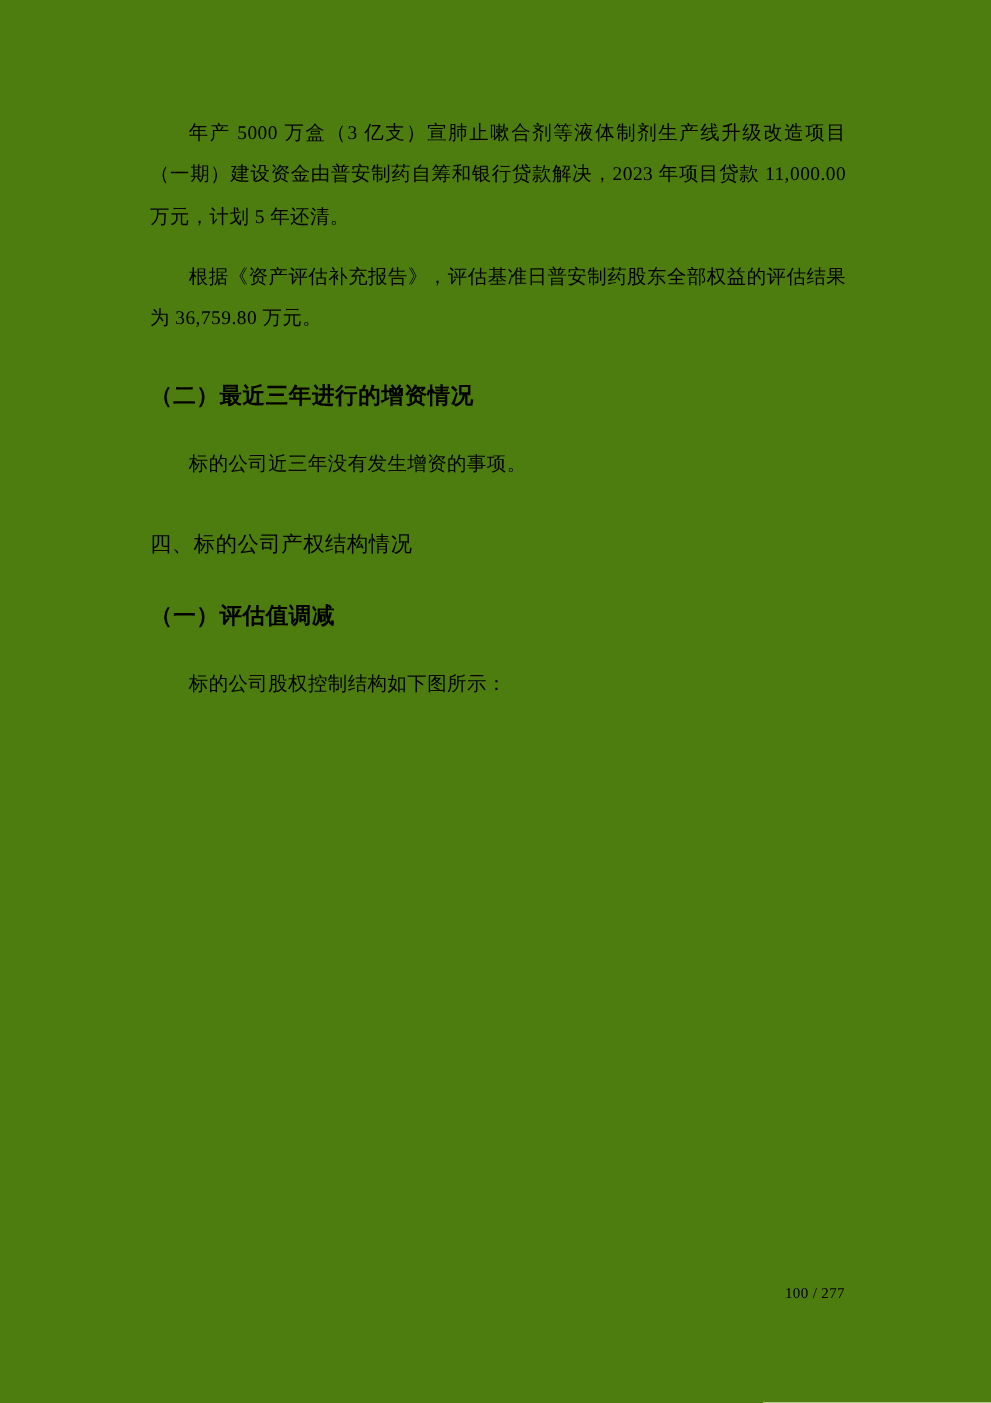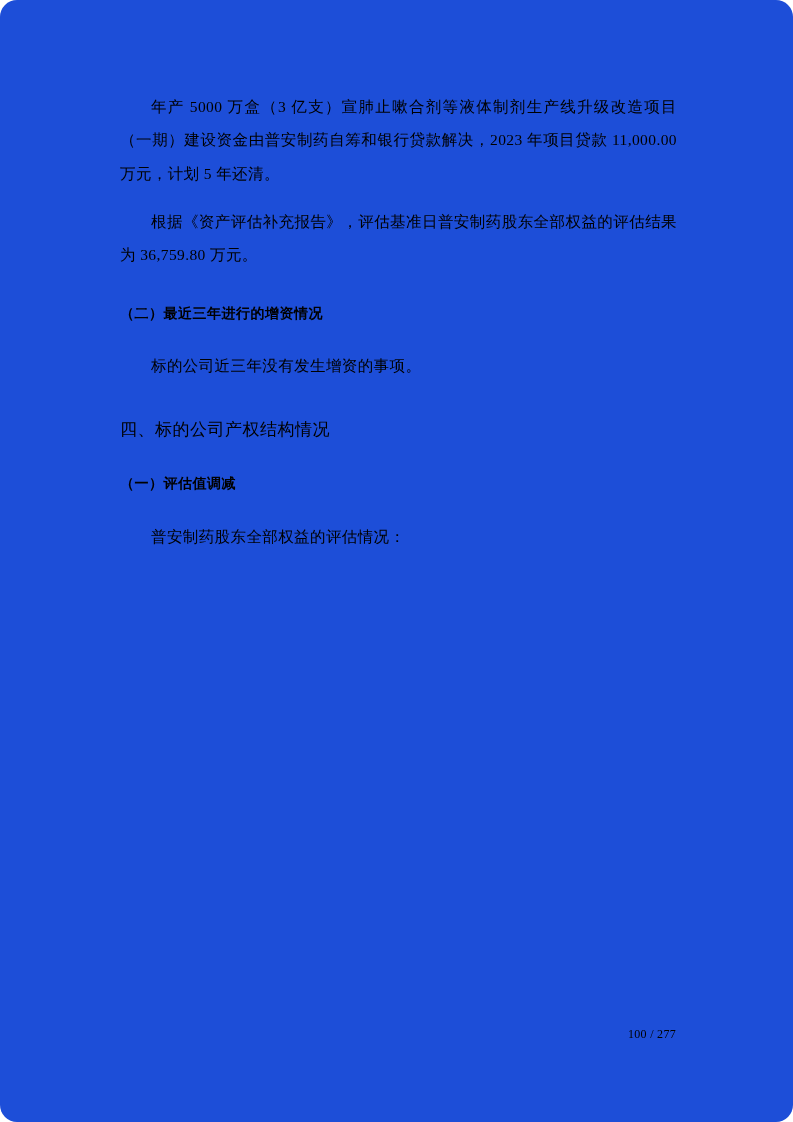--- a/index.html
+++ b/index.html
@@ -4,26 +4,25 @@
 <style>
   html, body {
     margin: 0;
     padding: 0;
     background: #ffffff;
   }
   .page {
     position: relative;
     width: 793px;
     height: 1122px;
-    background: #1d4ed8;
+    background: #4d7c0f;
     color: #000000;
     font-family: "Liberation Serif", serif;
     overflow: hidden;
     box-sizing: border-box;
-    border-radius: 17px;
   }
   .content {
     position: absolute;
     top: 90px;
     left: 120px;
     right: 116px;
   }
   .para {
     font-size: 15.5px;
     line-height: 2.15;
@@ -32,21 +31,21 @@
     margin: 0 0 15px 0;
     letter-spacing: 0.4px;
     word-break: break-all;
   }
   .para.sub-item {
     margin-bottom: 15px;
   }
   .heading-l2 {
     font-family: "Liberation Sans", sans-serif;
     font-weight: bold;
-    font-size: 14px;
+    font-size: 18px;
     line-height: 1.4;
     margin: 32px 0 26px 0;
     text-indent: 0;
     letter-spacing: 0.5px;
   }
   .heading-l1 {
     font-family: "Liberation Sans", sans-serif;
     font-weight: normal;
     font-size: 17px;
     line-height: 1.4;
@@ -79,18 +78,18 @@
     <p class="para">根据《资产评估补充报告》，评估基准日普安制药股东全部权益的评估结果为 36,759.80 万元。</p>
 
     <h3 class="heading-l2">（二）最近三年进行的增资情况</h3>
 
     <p class="para">标的公司近三年没有发生增资的事项。</p>
 
     <h2 class="heading-l1">四、标的公司产权结构情况</h2>
 
     <h3 class="heading-l2">（一）评估值调减</h3>
 
-    <p class="para">普安制药股东全部权益的评估情况：</p>
+    <p class="para">标的公司股权控制结构如下图所示：</p>
 
   </div>
 
   <div class="footer-page-number">100 / 277</div>
 </div>
 
 </body></html>

